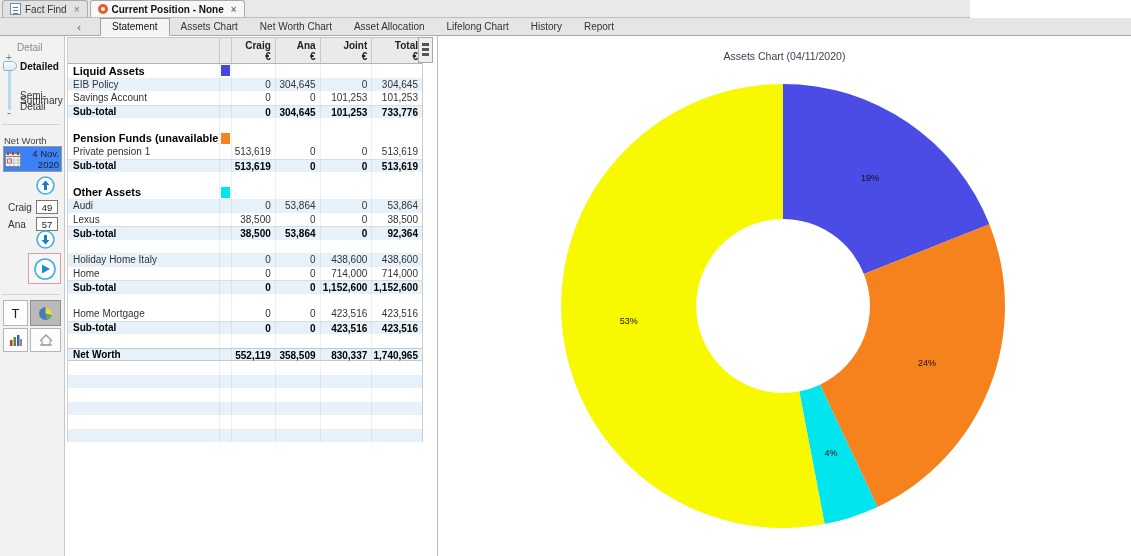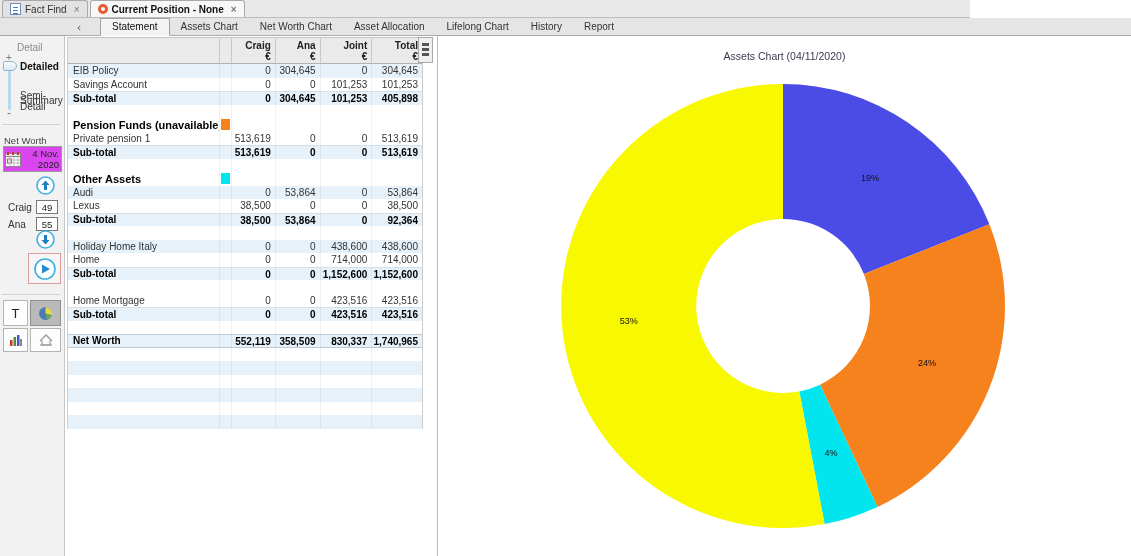--- a/index.html
+++ b/index.html
@@ -39,21 +39,21 @@
   .slider-handle { position:absolute; left:3px; top:25px; width:14px; height:10px;
     background:linear-gradient(#f8fbfd,#d9e9f4); border:1px solid #8fb3c9;
     border-radius:2px 6px 6px 2px; }
   .level { position:absolute; left:20px; }
   .level.l0 { top:25px; font-weight:bold; color:#111; }
   .level.l1 { top:42px;margin-top:12px; }
   .level.l2 { top:59px; }
   .sb-divider { position:absolute; left:2px; width:58px; height:1px; background:#d2d2d2; }
   .lbl-nwd { position:absolute; left:4px; top:99px; font-size:9.5px; color:#444; }
   .date-box { position:absolute; left:3px; top:110px; width:59px; height:26px;
-    background:#d946ef; border:1px solid #9a9a9a; display:flex; align-items:center; }
+    background:#3b82f6; border:1px solid #9a9a9a; display:flex; align-items:center; }
   .date-text { font-size:9.5px; text-align:right; flex:1; padding-right:2px; line-height:11px; color:#222; }
   .circle-btn { position:absolute; width:19px; height:19px; }
   .person-row { position:absolute; left:0; width:65px; height:14px; }
   .person-name { position:absolute; left:8px; top:1px; font-size:10px; }
   .age-box { position:absolute; left:36px; top:-1px; width:22px; height:14px; background:#fff;
     border:1px solid #777; font-size:9.5px; text-align:center; line-height:13px; color:#222; }
   .play-box { position:absolute; left:28px; top:217px; width:33px; height:31px;
     background:#f6f6f6; border:1px solid #dd9d9d; display:flex; align-items:center; justify-content:center; }
   .mini-btn { position:absolute; background:#fdfdfd; border:1px solid #b5b5b5;
     display:flex; align-items:center; justify-content:center; }
@@ -166,21 +166,21 @@
         <path d="M9.5 4.5 L13.5 9 L11 9 L11 14 L8 14 L8 9 L5.5 9 Z" fill="#1c7ec2"></path>
       </svg>
     </div>
 
     <div class="person-row" style="top:165px">
       <div class="person-name">Craig</div>
       <div class="age-box">49</div>
     </div>
     <div class="person-row" style="top:182px">
       <div class="person-name">Ana</div>
-      <div class="age-box">55</div>
+      <div class="age-box">57</div>
     </div>
 
     <div class="circle-btn" style="left:36px; top:194px">
       <svg width="19" height="19" viewBox="0 0 19 19">
         <circle cx="9.5" cy="9.5" r="8.5" fill="#fff" stroke="#3fb2e0" stroke-width="1.6"></circle>
         <path d="M9.5 14.5 L5.5 10 L8 10 L8 5 L11 5 L11 10 L13.5 10 Z" fill="#1c7ec2"></path>
       </svg>
     </div>
 
     <div class="play-box">
@@ -234,20 +234,30 @@
           </div>
           <div class="th v2" style="width: 52px;">
             <div>Joint</div>
             <div>€</div>
           </div>
           <div class="th v3" style="width: 51px;">
             <div>Total</div>
             <div>€</div>
           </div>
         </div>
+        <div class="row sect">
+          <div class="c-name">Liquid Assets</div>
+          <div class="c-sw">
+            <div class="sw" style="background: rgb(70, 70, 224);"></div>
+          </div>
+          <div class="c-v v0"></div>
+          <div class="c-v v1"></div>
+          <div class="c-v v2"></div>
+          <div class="c-v v3"></div>
+        </div>
         <div class="row shade">
           <div class="c-name">EIB Policy</div>
           <div class="c-sw"></div>
           <div class="c-v v0">0</div>
           <div class="c-v v1">304,645</div>
           <div class="c-v v2">0</div>
           <div class="c-v v3">304,645</div>
         </div>
         <div class="row">
           <div class="c-name">Savings Account</div>
@@ -256,21 +266,21 @@
           <div class="c-v v1">0</div>
           <div class="c-v v2">101,253</div>
           <div class="c-v v3">101,253</div>
         </div>
         <div class="row shade bold subtotal">
           <div class="c-name">Sub-total</div>
           <div class="c-sw"></div>
           <div class="c-v v0">0</div>
           <div class="c-v v1">304,645</div>
           <div class="c-v v2">101,253</div>
-          <div class="c-v v3">405,898</div>
+          <div class="c-v v3">733,776</div>
         </div>
         <div class="row">
           <div class="c-name"></div>
           <div class="c-sw"></div>
           <div class="c-v v0"></div>
           <div class="c-v v1"></div>
           <div class="c-v v2"></div>
           <div class="c-v v3"></div>
         </div>
         <div class="row sect">

